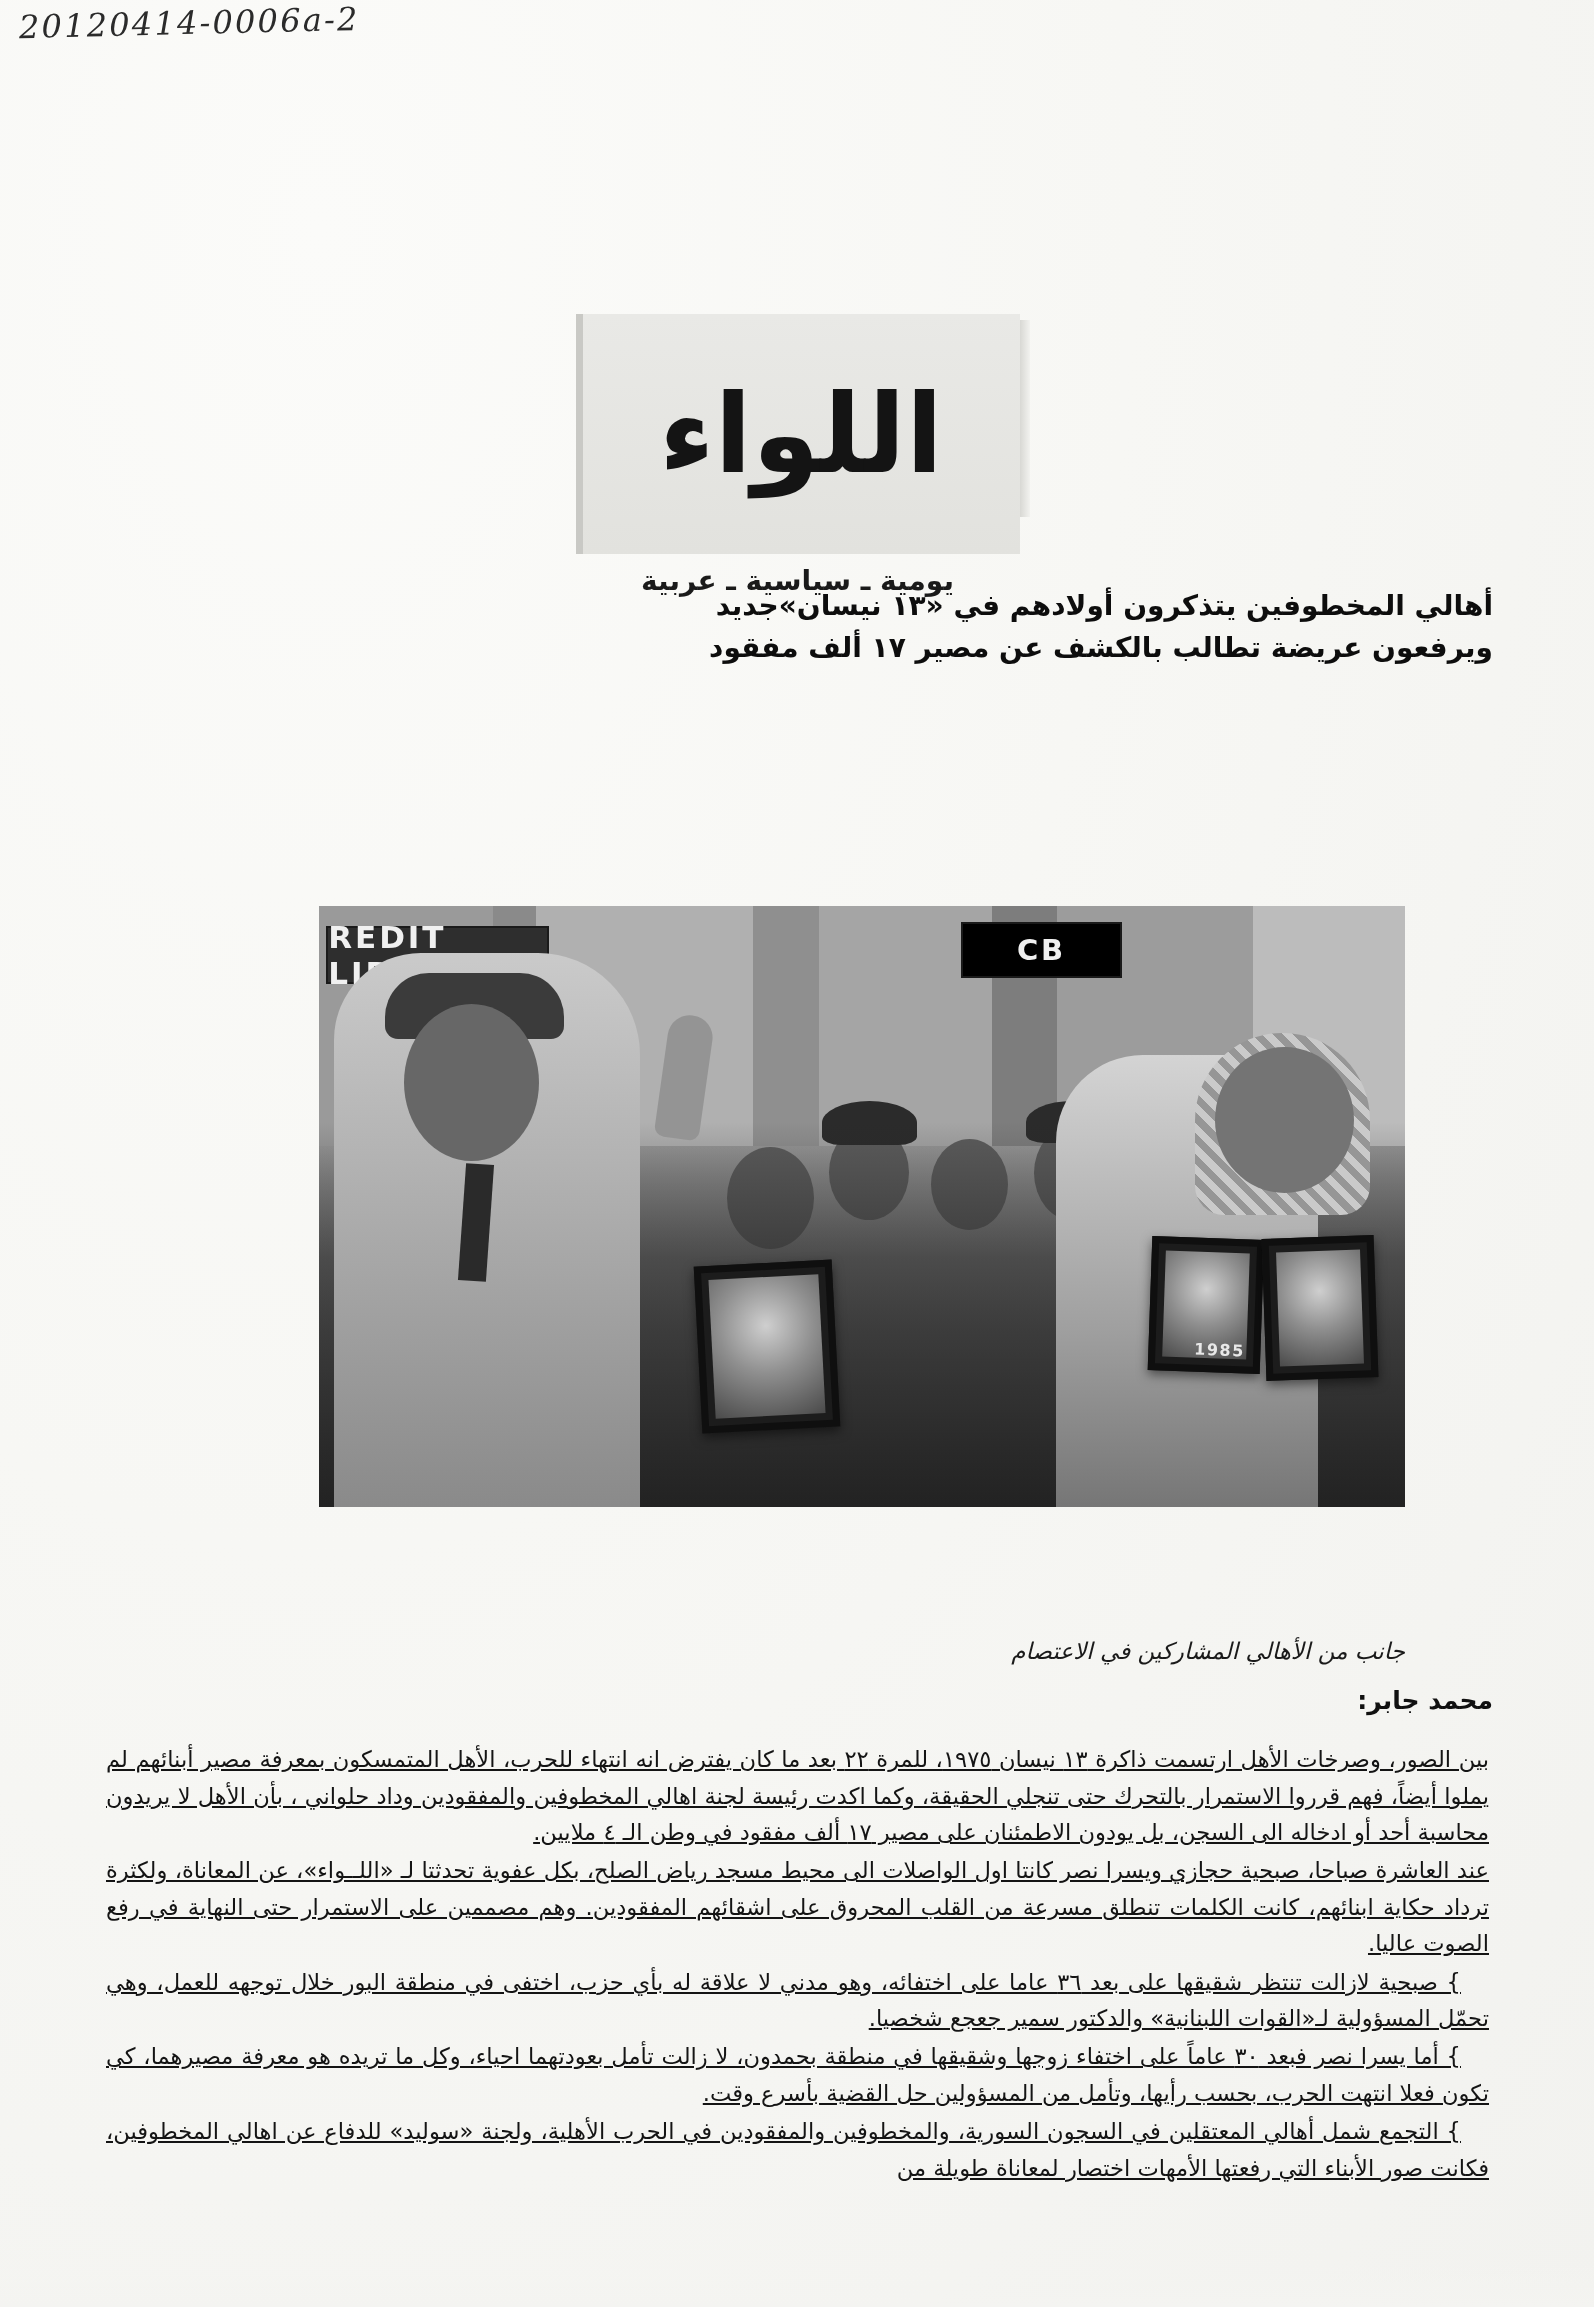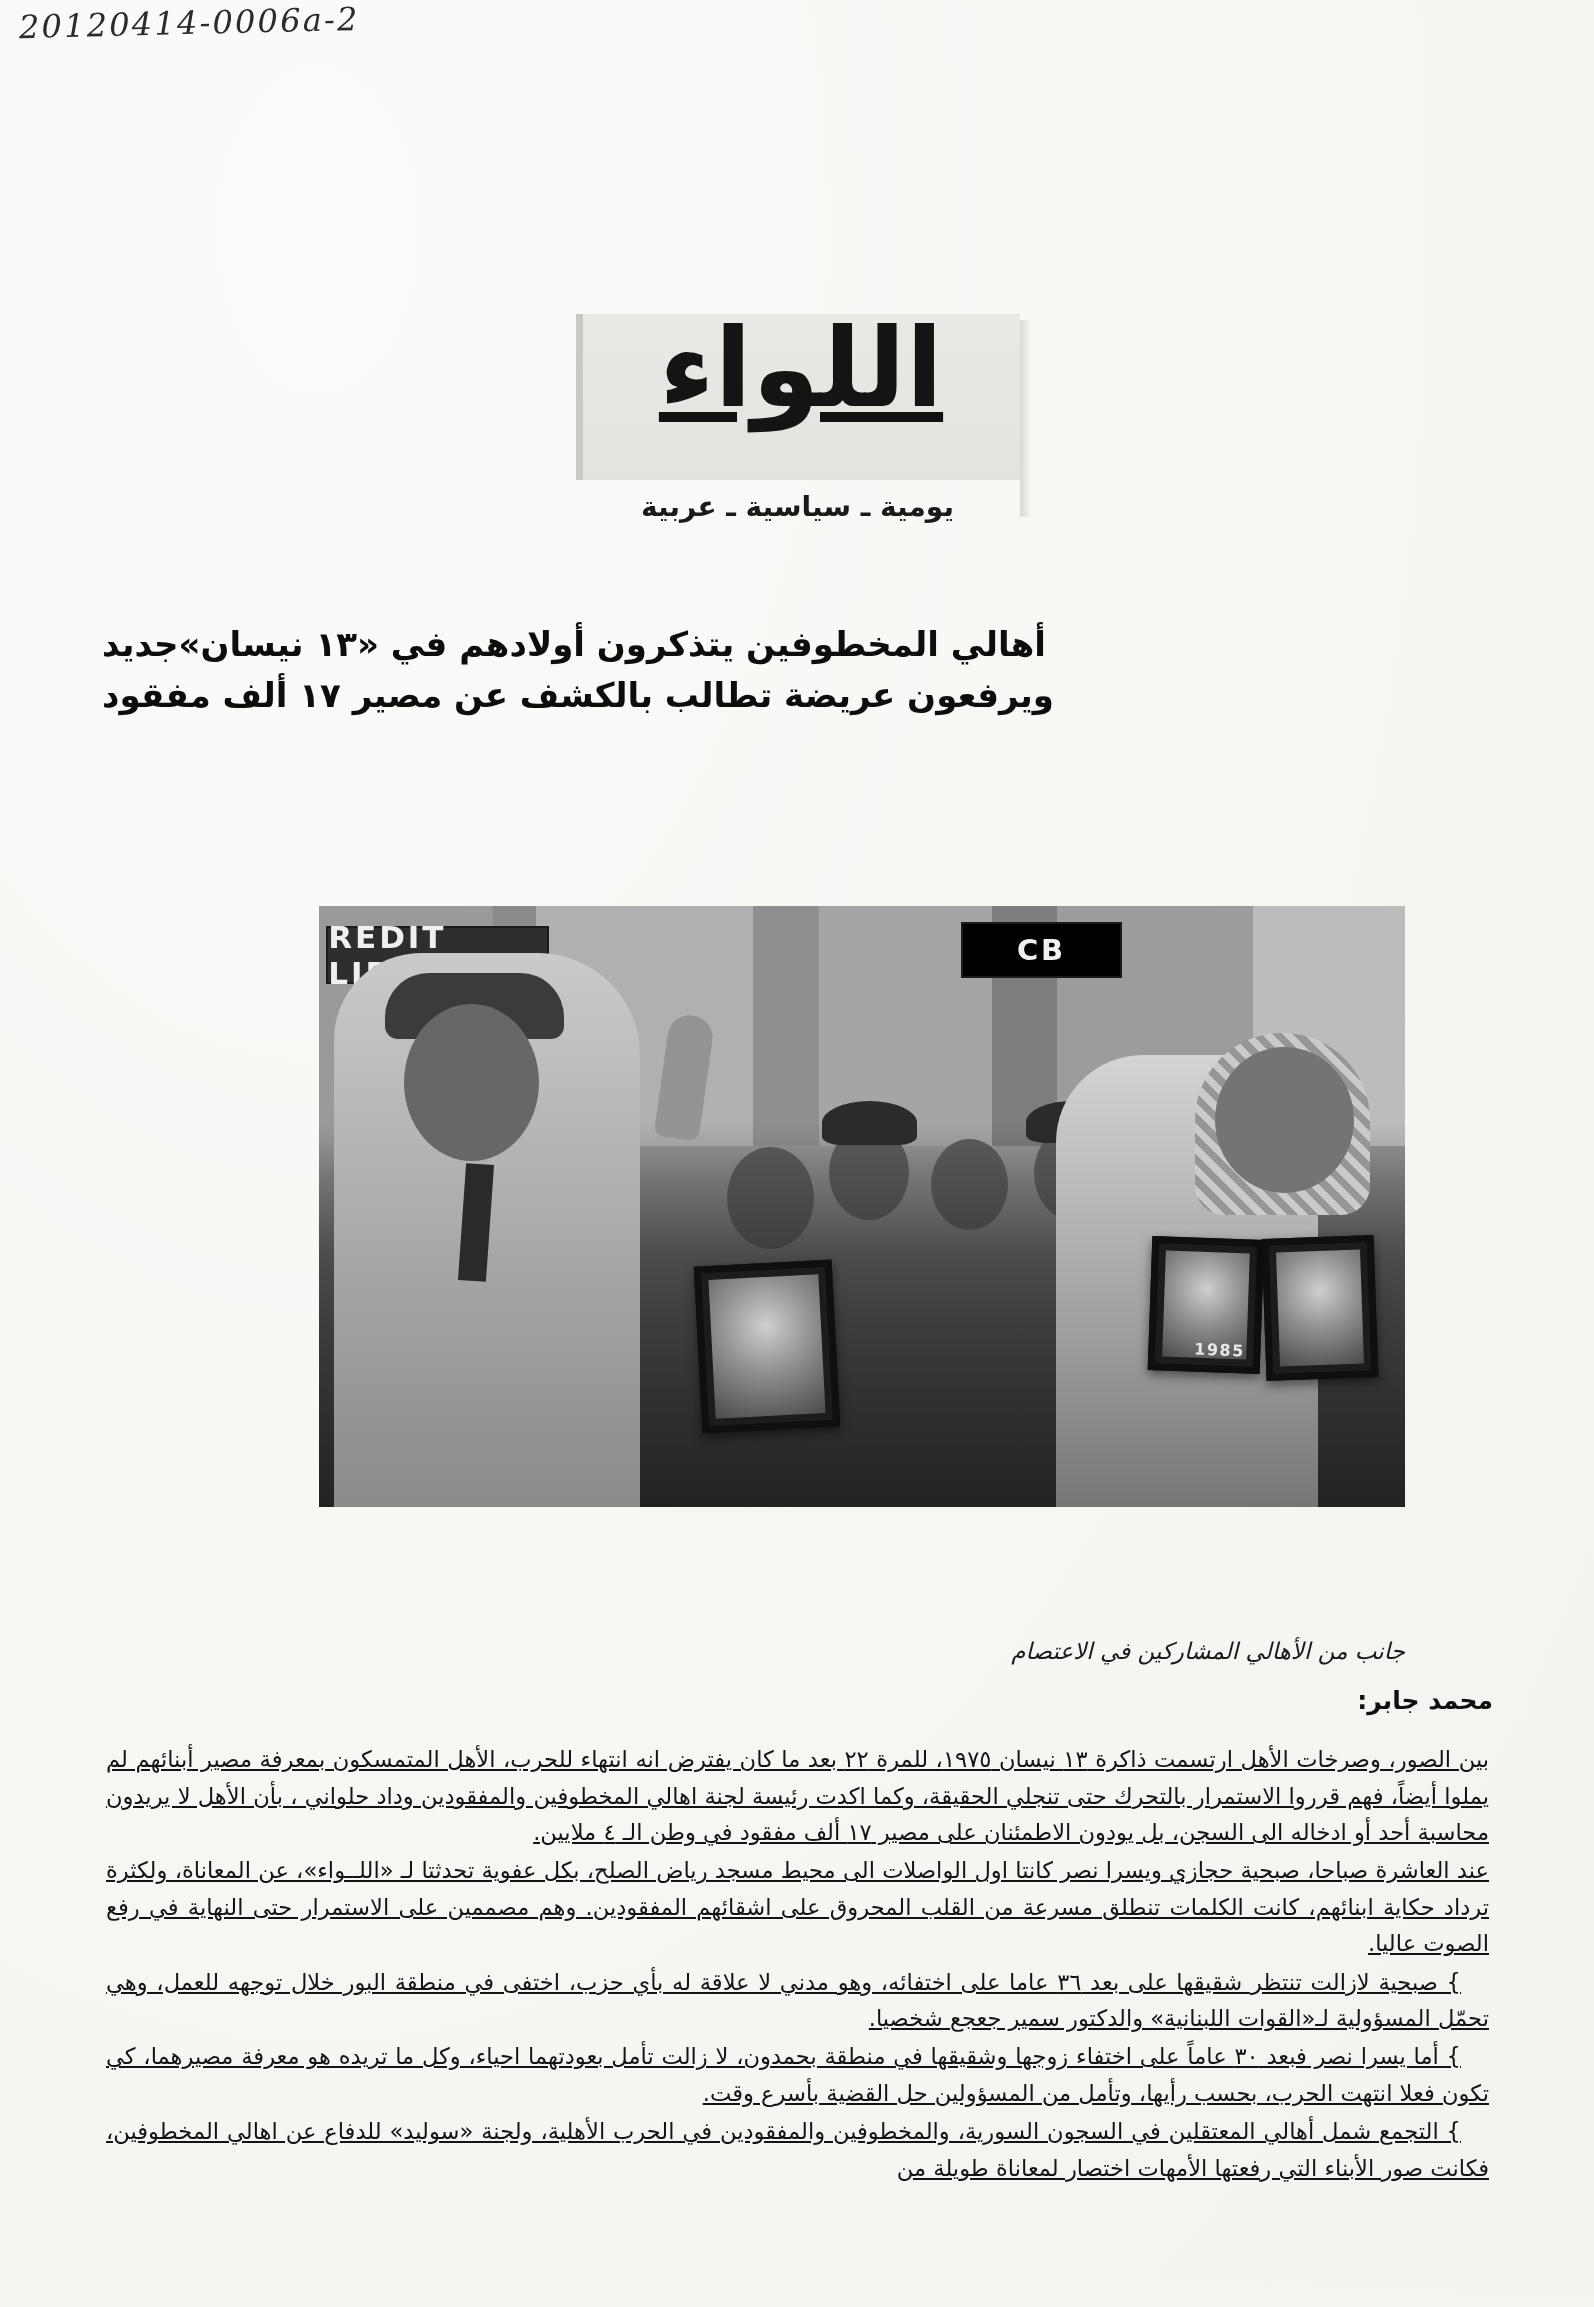--- a/index.html
+++ b/index.html
@@ -43,27 +43,27 @@
     position: absolute;
     top: 314px;
     left: 0;
     right: 0;
     display: flex;
     flex-direction: column;
     align-items: center;
   }
   .masthead-plate {
     width: 437px;
-    height: 166px;
+    height: 240px;
     background: linear-gradient(180deg, #e9e9e6 0%, #e2e2de 100%);
     border-left: 7.3px solid #c9c9c5;
     display: flex;
+    align-items: center;
     justify-content: center;
     position: relative;
-    text-decoration: underline;
   }
   .masthead-plate::after{
     content:"";
     position:absolute;
     right:-10.2px; top:5.8px;
     width:10.2px; height:197px;
     background:linear-gradient(90deg,#d8d8d4,#f2f2ef);
   }
   .masthead-title {
     font-family: "DejaVu Sans", "Liberation Sans", sans-serif;
@@ -80,26 +80,26 @@
     font-weight: 700;
     color: #1a1a1a;
     direction: rtl;
     letter-spacing: 1.5px;
     text-align: center;
   }
 
   
   .headline {
     position: absolute;
-    top: 619px;
+    top: 585px;
     left: 102px;
     right: 102px;
     direction: rtl;
-    text-align: left;
-    font-size: 34px;
+    text-align: right;
+    font-size: 28px;
     font-weight: 700;
     line-height: 1.5;
     color: #0d0d0d;
   }
   .headline .line { display: block; }
 
   
   .photo-wrap {
     position: absolute;
     top: 906px;

